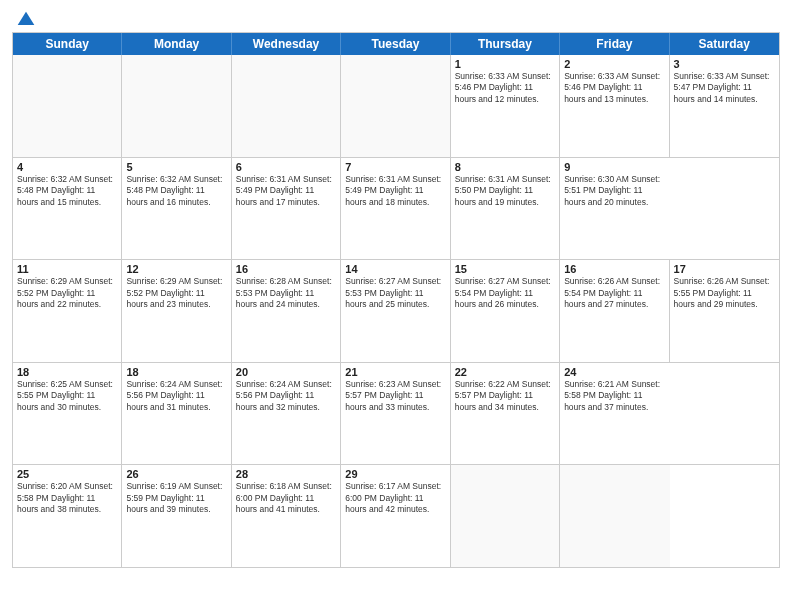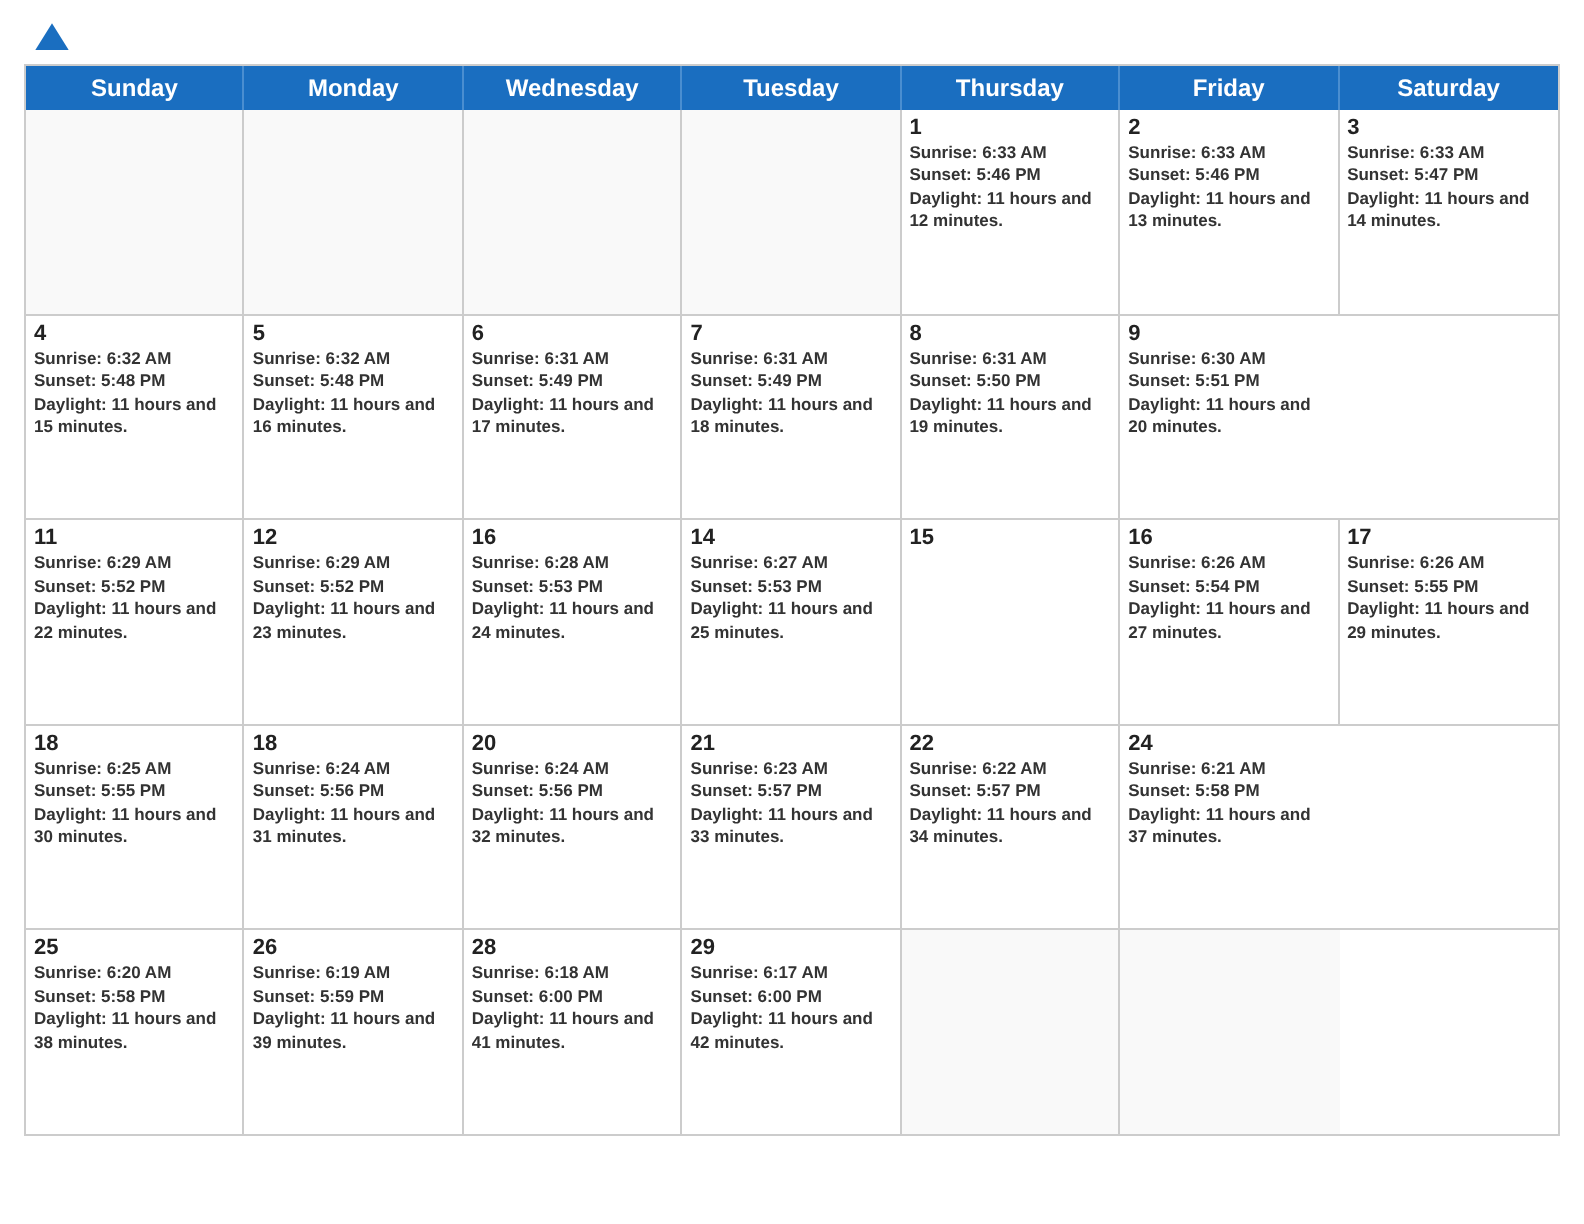--- a/index.html
+++ b/index.html
@@ -107,21 +107,20 @@
     .day-num {
       font-size: 11px;
       font-weight: bold;
       margin-bottom: 1px;
       color: #222;
     }
     .cell-info {
       font-size: 8.5px;
       line-height: 1.35;
       color: #333;
-      font-weight: bold;
     }
   </style>
 </head>
 <body>
 
 <div class="page">
   <div class="header">
     <div class="logo">
       <div class="logo-text">
         <span class="logo-general"></span>
@@ -230,20 +229,23 @@
 Daylight: 11 hours and 24 minutes.</div>
           </div>
           <div class="cal-cell">
             <div class="day-num">14</div>
             <div class="cell-info">Sunrise: 6:27 AM
 Sunset: 5:53 PM
 Daylight: 11 hours and 25 minutes.</div>
           </div>
           <div class="cal-cell">
             <div class="day-num">15</div>
+            <div class="cell-info">Sunrise: 6:27 AM
+Sunset: 5:54 PM
+Daylight: 11 hours and 26 minutes.</div>
           </div>
           <div class="cal-cell">
             <div class="day-num">16</div>
             <div class="cell-info">Sunrise: 6:26 AM
 Sunset: 5:54 PM
 Daylight: 11 hours and 27 minutes.</div>
           </div>
           <div class="cal-cell">
             <div class="day-num">17</div>
             <div class="cell-info">Sunrise: 6:26 AM

